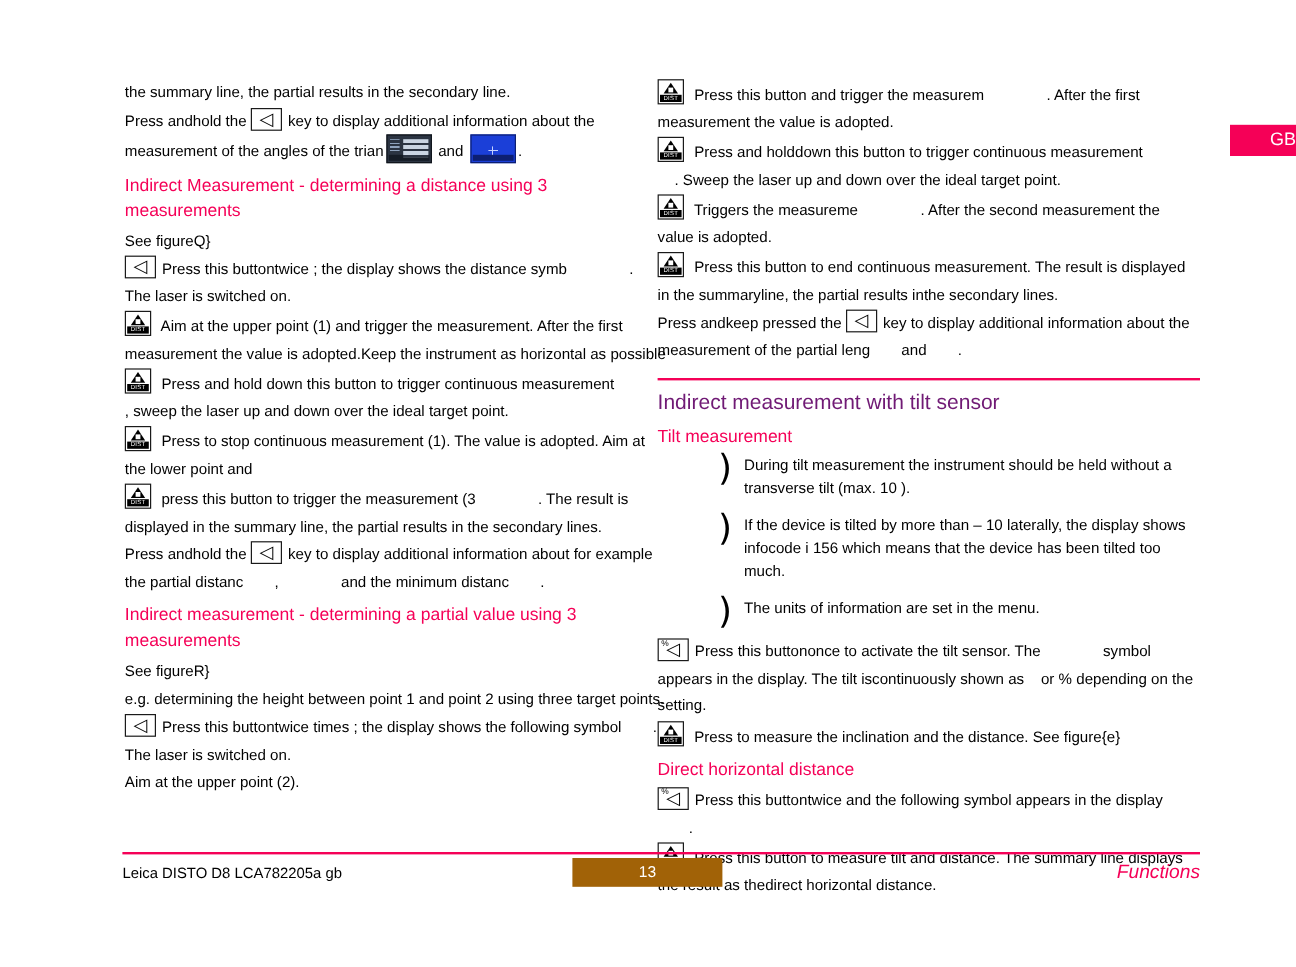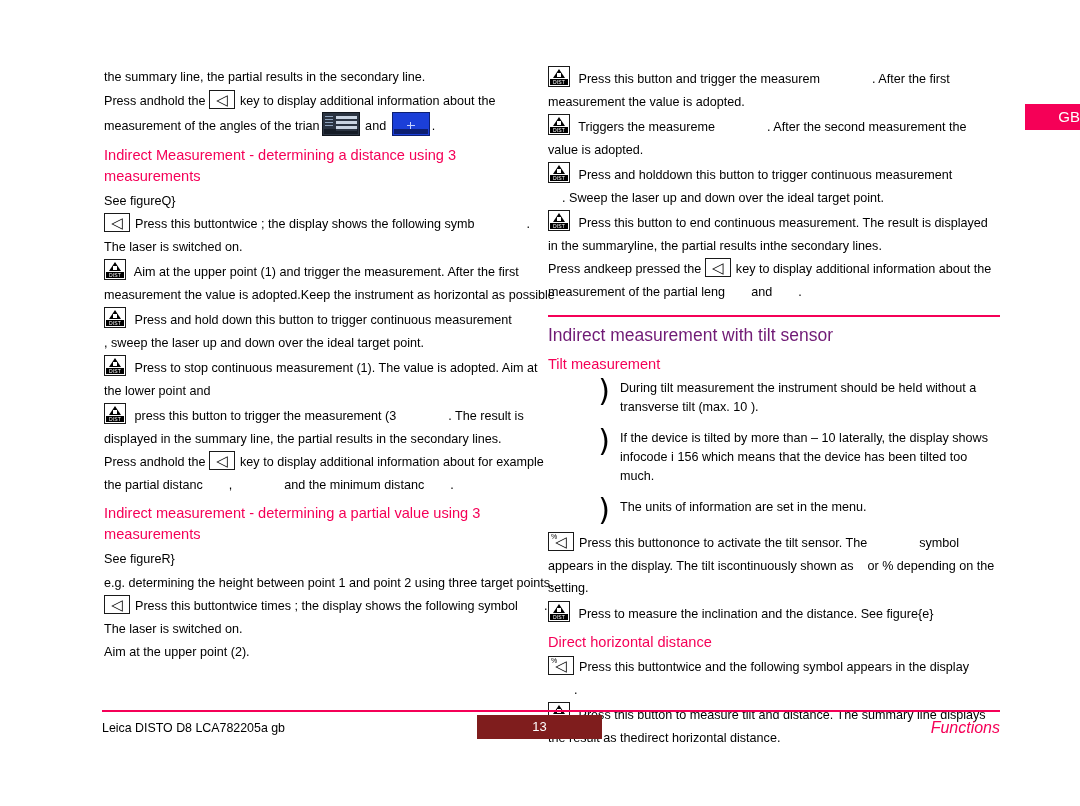--- a/index.html
+++ b/index.html
@@ -229,21 +229,21 @@
   .footer-left {
     position: absolute;
     left: 0; top: 11px;
     font-size: 12.4px;
     white-space: nowrap;
   }
   .footer-page {
     position: absolute;
     left: 375px; top: 5px;
     width: 125px; height: 24px;
-    background: #7f1d1d;
+    background: #a16207;
     color: #ffffff;
     font-size: 13px;
     line-height: 24px;
     text-align: center;
   }
   .footer-right {
     position: absolute;
     right: 0; top: 9px;
     color: #f50057;
     font-size: 16px;
@@ -269,21 +269,21 @@
       <span>Press and</span><span>hold</span><span> the </span><span class="key key-angle"><span class="glyph">◁</span></span><span>key to display additional information about the measurement of the angles of the trian</span><span class="lcd lcd-dark"><span class="lcd-bar"></span></span><span> and </span><span class="lcd lcd-blue"><span class="lcd-bar"></span></span><span>.</span>
     </p>
 
     <h2 class="h2">Indirect Measurement - determining a distance using 3 measurements</h2>
 
     <p class="p">
       <span>See figure</span><span>Q}</span>
     </p>
 
     <p class="p">
-      <span class="key key-angle"><span class="glyph">◁</span></span><span>Press this button</span><span>twice</span> <span>; the display shows the following symb</span><span class="gap"></span><span>.</span><br>
+      <span class="key key-angle"><span class="glyph">◁</span></span><span>Press this button</span><span>twice</span> <span>; the display shows the distance symb</span><span class="gap"></span><span>.</span><br>
       <span>The laser is switched on.</span>
     </p>
 
     <p class="p">
       <span class="key key-dist"><span class="tri"></span><span class="lbl">DIST</span></span> <span>Aim at the upper point (1) and trigger the measurement. After the first measurement the value is adopted.</span><span>Keep the instrument as horizontal as possible</span>
     </p>
 
     <p class="p">
       <span class="key key-dist"><span class="tri"></span><span class="lbl">DIST</span></span> <span>Press and hold down this button to trigger continuous measurement</span><br>
       <span>, sweep the laser up and down over the ideal target point.</span>
@@ -317,26 +317,26 @@
 
   </div>
 
   <div class="col col-right">
 
     <p class="p">
       <span class="key key-dist"><span class="tri"></span><span class="lbl">DIST</span></span> <span>Press this button and trigger the measurem</span><span class="gap"></span><span>. After the first measurement the value is adopted.</span>
     </p>
 
     <p class="p">
-      <span class="key key-dist"><span class="tri"></span><span class="lbl">DIST</span></span> <span>Triggers the measureme</span><span class="gap"></span><span>. After the second measurement the value is adopted.</span>
-    </p>
-
-    <p class="p">
       <span class="key key-dist"><span class="tri"></span><span class="lbl">DIST</span></span> <span>Press and hold</span><span>down this button to trigger continuous measurement</span><br>
       <span class="gap-xs"></span><span>. Sweep the laser up and down over the ideal target point.</span>
+    </p>
+
+    <p class="p">
+      <span class="key key-dist"><span class="tri"></span><span class="lbl">DIST</span></span> <span>Triggers the measureme</span><span class="gap"></span><span>. After the second measurement the value is adopted.</span>
     </p>
 
     <p class="p">
       <span class="key key-dist"><span class="tri"></span><span class="lbl">DIST</span></span> <span>Press this button to end continuous measurement. The result is displayed in the summary</span><span>line, the partial results in</span><span>the secondary lines.</span>
     </p>
 
     <p class="p">
       <span>Press and</span><span>keep pressed the </span><span class="key key-angle"><span class="glyph">◁</span></span><span>key to display additional information about the measurement of the partial leng</span><span class="gap-sm"></span><span>and</span><span class="gap-sm"></span><span>.</span>
     </p>
 

